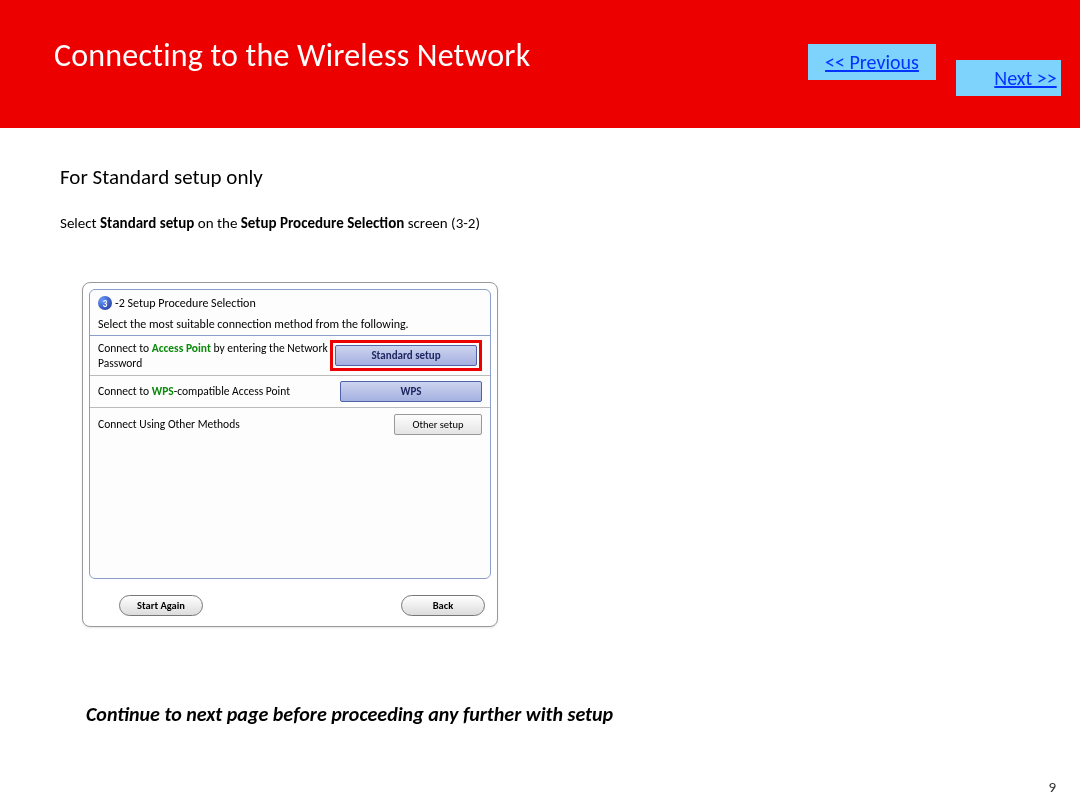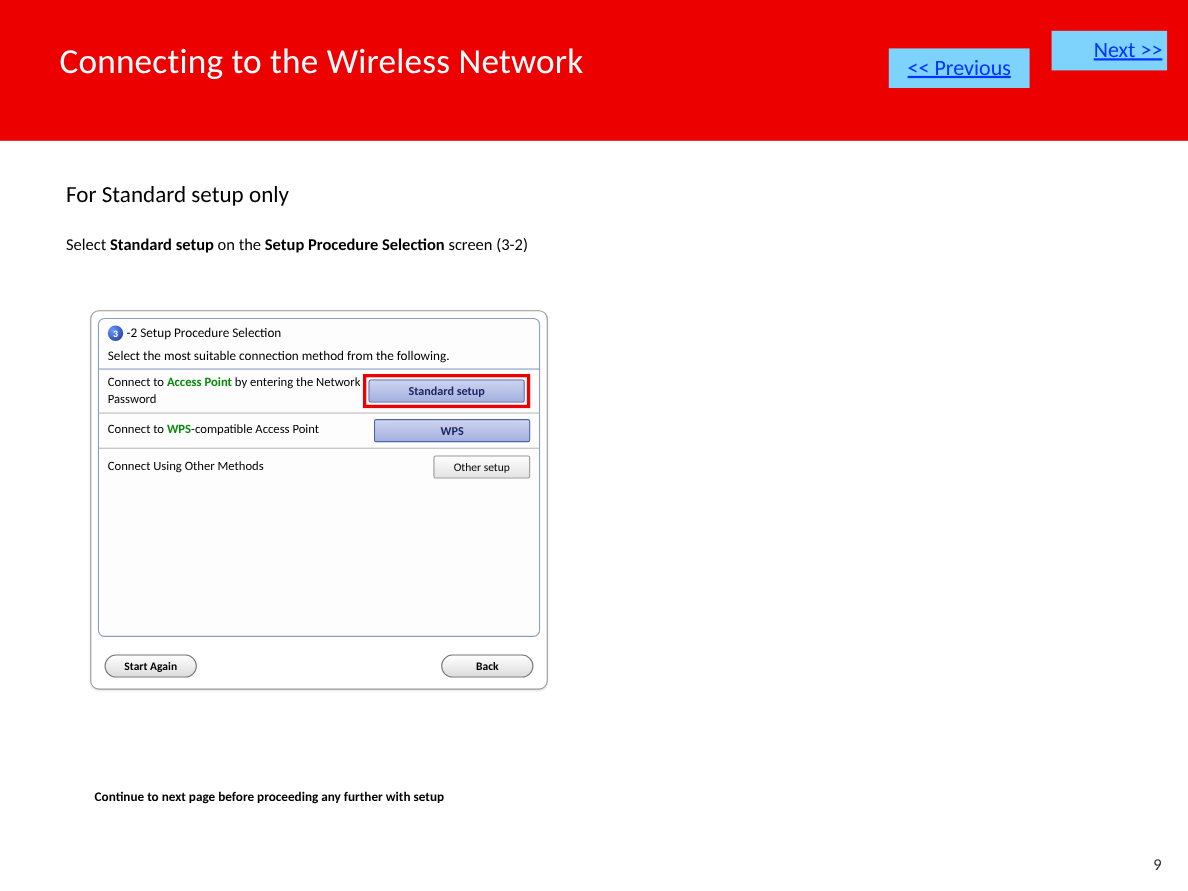--- a/index.html
+++ b/index.html
@@ -31,21 +31,21 @@
       background: #7dd3fc;
       color: #0433ff;
       text-decoration: underline;
       font-size: 20px;
       padding: 6px 0;
       text-align: center;
       cursor: pointer;
       font-family: Calibri, Arial, sans-serif;
     }
     .nav-prev { top: 44px; left: 808px; width: 128px; height: 36px; }
-    .nav-next { top: 28px; left: 956px; width: 105px; height: 36px; padding-left: 34px; }
+    .nav-next { top: 60px; left: 956px; width: 105px; height: 36px; padding-left: 34px; }
     .content {
       padding: 36px 88px 0 60px;
       position: relative;
     }
     .subheading {
       font-size: 21px;
       color: #000;
       margin-bottom: 24px;
       font-weight: 400;
     }
@@ -149,29 +149,31 @@
     }
     .pill-btn {
       background: linear-gradient(#ffffff, #dcdcdc);
       border: 1px solid #777;
       border-radius: 11px;
       font-size: 10.5px;
       font-weight: 700;
       padding: 3px 0;
       cursor: pointer;
       text-align: center;
+      margin-left: 24px;
     }
     .pill-start { width: 84px; }
     .pill-back { width: 84px; margin-left: 118px; }
 
     .footnote {
       position: absolute;
       left: 86px;
-      top: 718px;
-      font-size: 12px;
+      top: 702px;
+      font-size: 20px;
+      font-style: italic;
       font-weight: 700;
     }
     .page-num {
       position: absolute;
       right: 24px;
       bottom: 14px;
       font-size: 15px;
       color: #333;
     }
   </style>

